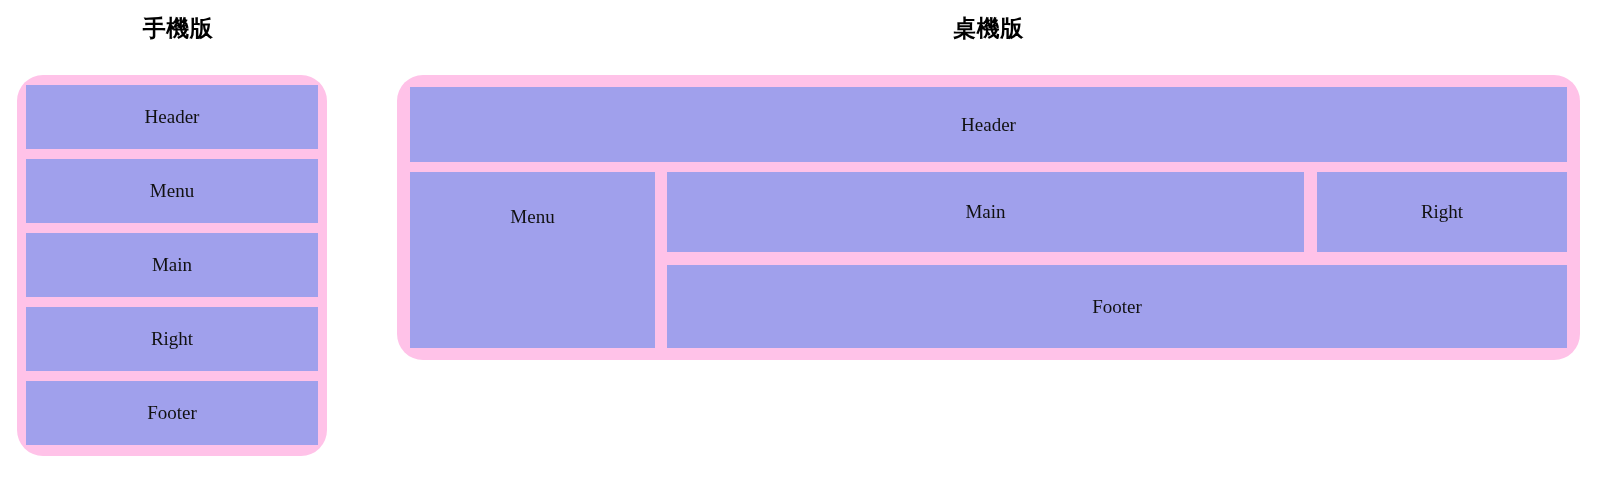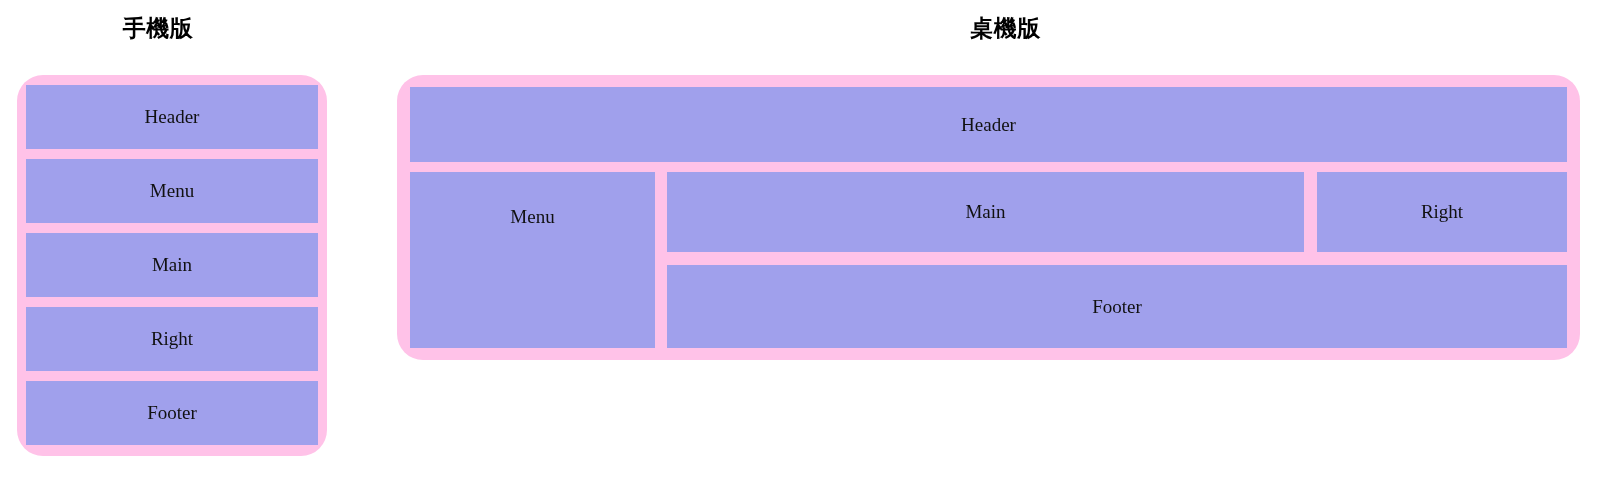--- a/index.html
+++ b/index.html
@@ -21,26 +21,26 @@
     font-family: "DejaVu Sans", "Liberation Sans", sans-serif;
     font-weight: bold;
     font-size: 23px;
     line-height: 1;
     color: #000000;
     text-align: center;
     white-space: nowrap;
     letter-spacing: 0.5px;
   }
   #mobile-title {
-    left: 3px;
+    left: 23px;
     top: 17px;
     width: 310px;
   }
   #desktop-title {
-    left: 414px;
+    left: 397px;
     top: 17px;
     width: 1183px;
   }
 
   
   .frame {
     position: absolute;
     background: #ffc2e8;
     box-sizing: border-box;
     border-radius: 26px;

